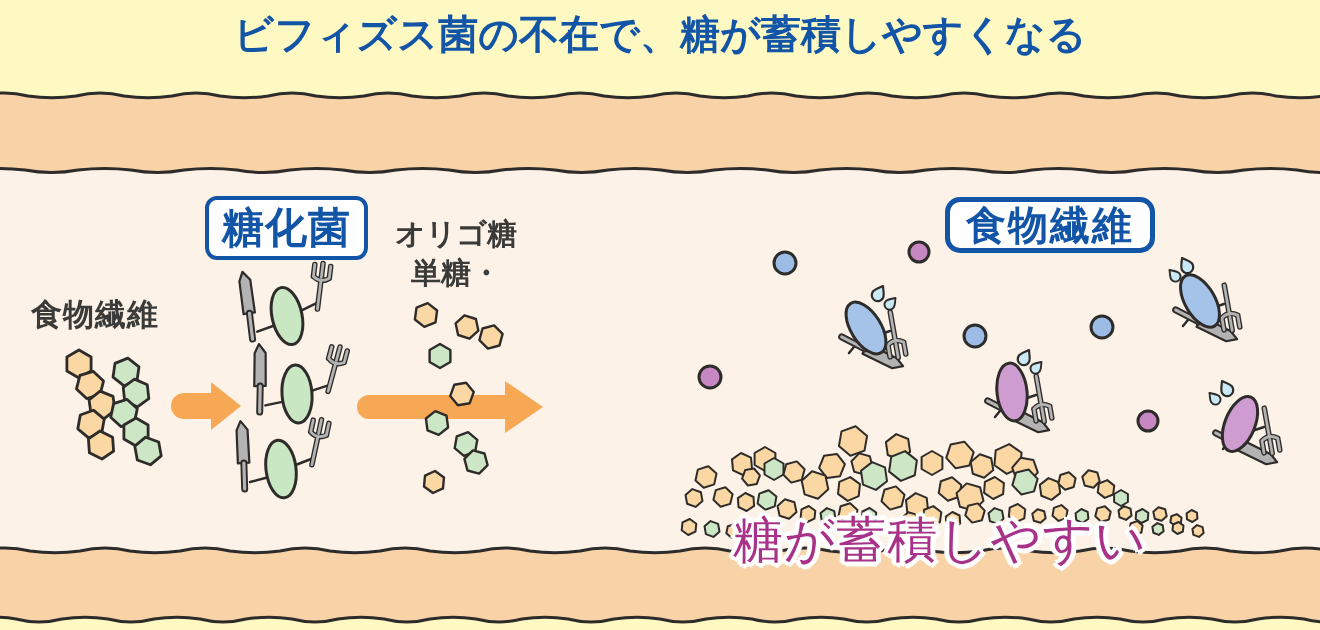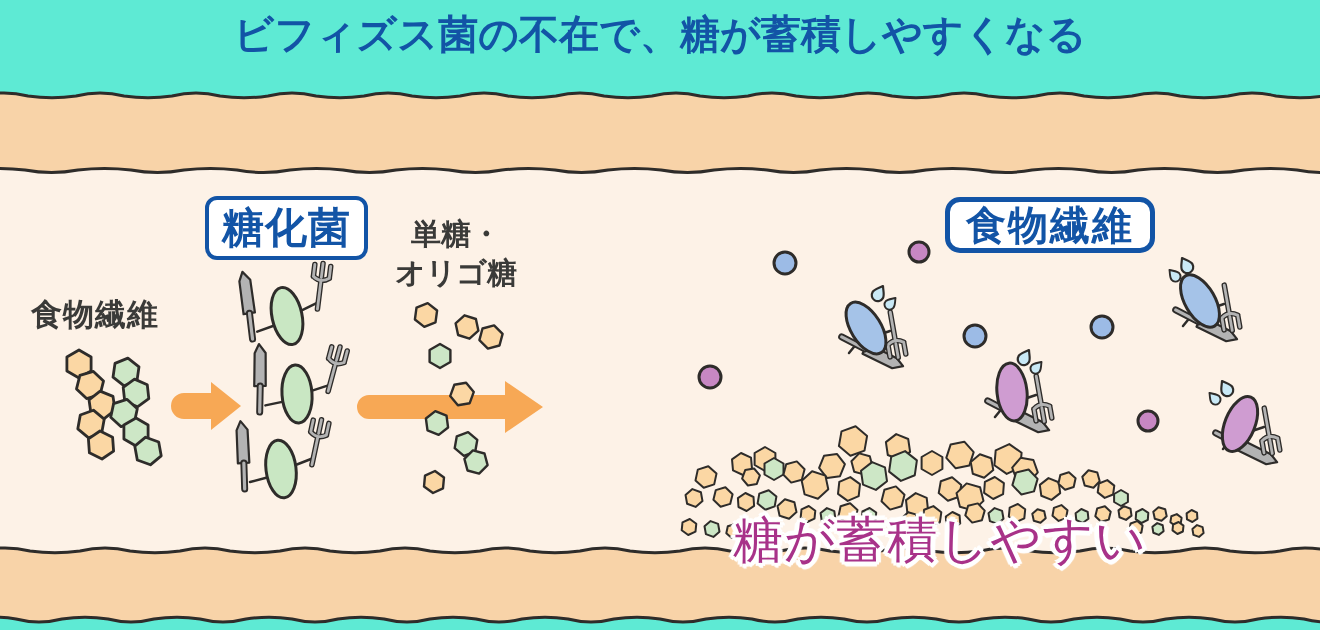--- a/index.html
+++ b/index.html
@@ -1,16 +1,16 @@
 <!DOCTYPE html>
 <html style="--blue: #1254a6; --ink: #3a3a38; --magenta: #a83289;"><head>
 <meta charset="utf-8">
 <style>
   html,body{margin:0;padding:0;background:#fff;}
-  .stage{position:relative;width:1320px;height:630px;background:#5eead4;overflow:hidden;
+  .stage{position:relative;width:1320px;height:630px;background:#fef9c3;overflow:hidden;
          font-family:"DejaVu Sans","Liberation Sans",sans-serif;}
   #scene{position:absolute;left:0;top:0;z-index:1;}
   .title{position:absolute;top:10px;left:0;width:100%;margin:0;text-align:center;
          font-size:40px;line-height:48px;font-weight:bold;color:var(--blue);z-index:2;letter-spacing:0px;}
   .box-label{position:absolute;background:#ffffff;display:flex;align-items:center;justify-content:center;
          font-weight:bold;color:var(--blue);border-style:solid;border-color:var(--blue);z-index:3;box-sizing:border-box;}
   #lbl-saccharifying{left:205px;top:196px;width:163px;height:64px;border-width:4.5px;border-radius:12px;
          font-size:42px;letter-spacing:1px;}
   #lbl-gut{left:945px;top:197px;width:210px;height:56px;border-width:5px;border-radius:15px;
          font-size:40px;letter-spacing:2px;}
@@ -232,20 +232,20 @@
 
   <div class="box-label" id="lbl-saccharifying">
     <span>糖化菌</span>
   </div>
 
   <div class="box-label" id="lbl-gut">
     <span>食物繊維</span>
   </div>
 
   <div class="plain-label" id="lbl-mono">
+    <span class="line">オリゴ糖</span>
     <span class="line">単糖・</span>
-    <span class="line">オリゴ糖</span>
   </div>
 
   <div class="plain-label" id="lbl-fiber">食物繊維</div>
 
   <div id="caption">糖が蓄積しやすい</div>
 </div>
 
 </body></html>

